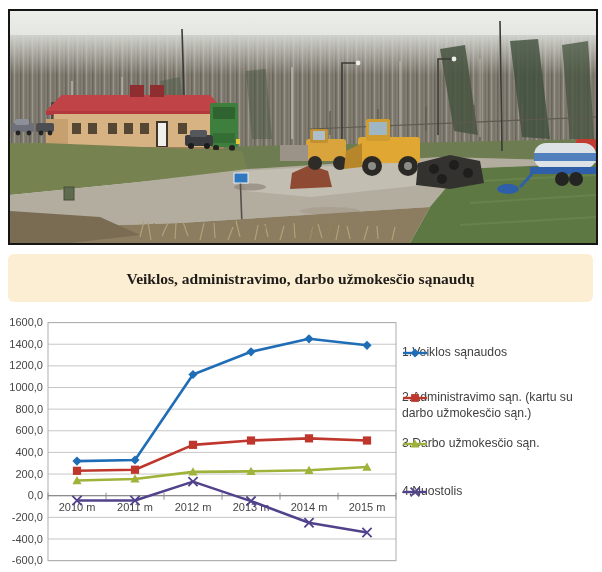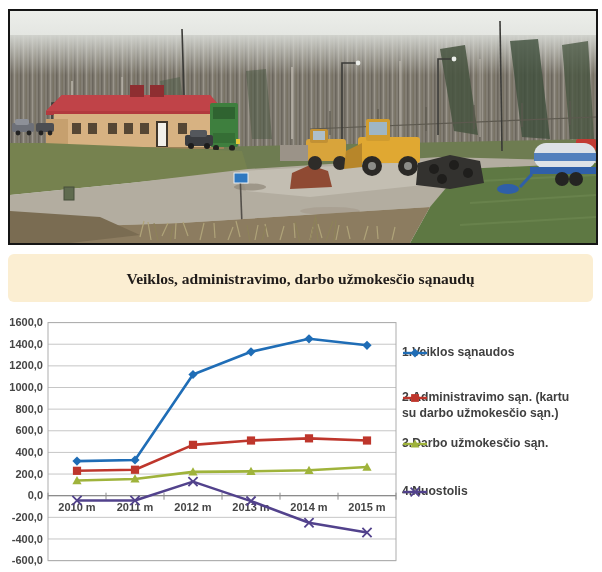--- a/index.html
+++ b/index.html
@@ -9,21 +9,21 @@
   .photo{position:absolute;left:8px;top:9px;width:586px;height:232px;
          border:2px solid #151515;box-sizing:content-box;background:#d9dad6;}
   .photo svg{display:block;}
   
   .banner{position:absolute;left:8px;top:254px;width:585px;height:48px;
           background:#fbeed2;border-radius:6px;display:flex;flex-direction:column;
           align-items:center;justify-content:center;}
   .banner .t{font-family:"Liberation Serif",serif;font-weight:bold;font-size:15.5px;
              line-height:21px;color:#201c1a;text-align:center;white-space:nowrap;}
   
-  .chart{position:absolute;left:0;top:305px;width:550px;height:267px;background:#fff;font-weight:bold;}
+  .chart{position:absolute;left:0;top:305px;width:550px;height:267px;background:#fff;}
   .chart svg{position:absolute;left:0;top:0;}
   .legend{position:absolute;left:400px;top:0;width:200px;height:267px;}
   .legend-item{position:absolute;display:flex;align-items:flex-start;gap:2px;}
   .legend-item svg{flex:0 0 auto;margin-top:2px;}
   .legend-item .lbl{font-size:12.2px;line-height:15.5px;color:#3f3f3f;width:172px;}
 </style>
 </head>
 <body>
 
 <div id="stage">

